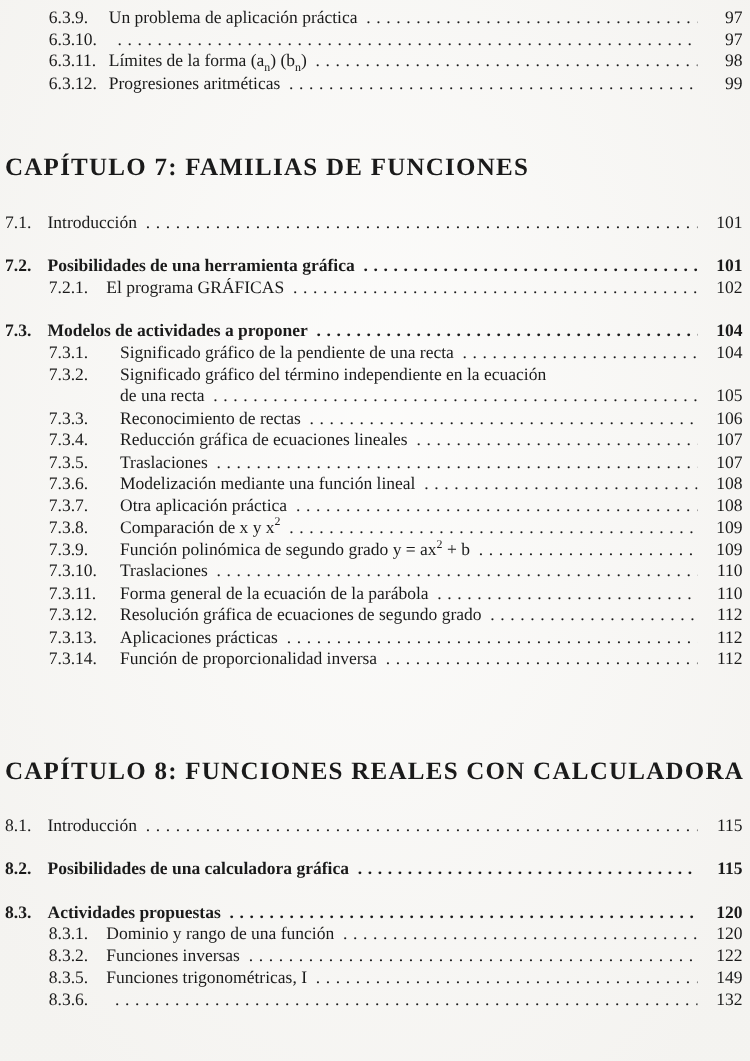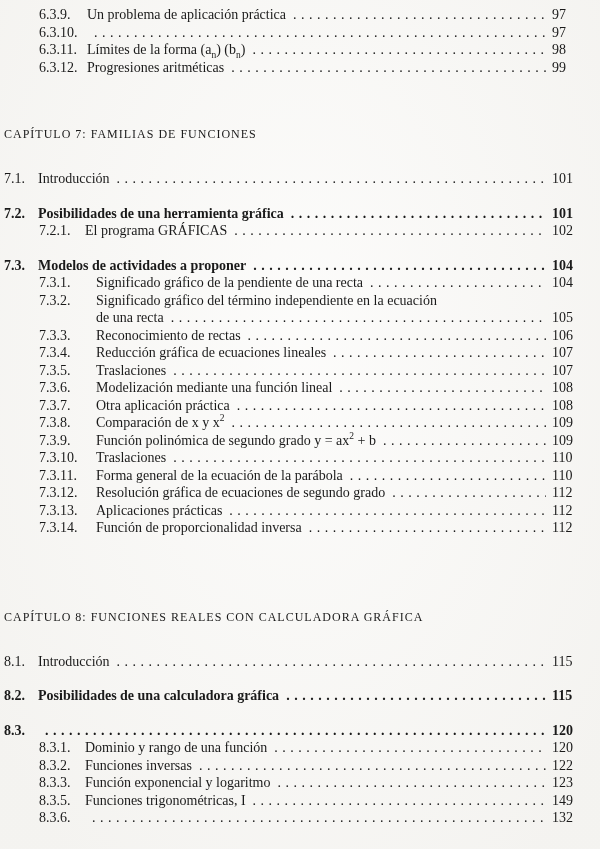--- a/index.html
+++ b/index.html
@@ -8,33 +8,33 @@
     height: 849px;
     overflow: hidden;
     background: #f8f7f4;
     color: #1a1a1a;
     font-family: "Liberation Serif", "DejaVu Serif", serif;
   }
   #toc {
     box-sizing: border-box;
     width: 600px;
     height: 849px;
-    padding: 6px 18px 0 4px;
+    padding: 6px 6px 0 4px;
     background:
       radial-gradient(ellipse at 50% 40%, rgba(255,255,255,0.6), rgba(0,0,0,0.015) 90%),
       #f8f7f4;
   }
   .sec { display: block; }
   .heading {
-    font-size: 12px;
+    font-size: 20px;
     line-height: 20px;
     letter-spacing: 1px;
     white-space: nowrap;
     margin: 48px 0 26px 0;
-    font-weight: normal;
+    font-weight: bold;
   }
   .sec-2 .heading { margin-top: 70px; }
   .row {
     display: flex;
     align-items: baseline;
     font-size: 14px;
     line-height: 17.5px;
     white-space: nowrap;
   }
   .row.mt { margin-top: 17px; font-weight: bold; }
@@ -48,21 +48,21 @@
   .leader {
     flex: 1 1 auto;
     overflow: hidden;
     white-space: nowrap;
     margin: 0 6px 0 7px;
     letter-spacing: 4.5px;
   }
   .leader::after {
     content: "........................................................................................................................";
   }
-  .pg { flex: 0 0 30px; }
+  .pg { flex: 0 0 30px; text-align: right; }
   .nopage .leader, .nopage .pg { visibility: hidden; }
   sup { font-size: 68%; line-height: 0; }
   sub { font-size: 68%; line-height: 0; }
 </style>
 </head>
 <body>
 
 <div id="toc">
     <section class="sec sec-0">
       <div class="row lvl2">
@@ -215,42 +215,37 @@
     <span class="pg">115</span>
   </div>
       <div class="row lvl1 mt">
     <span class="num">8.2.</span>
     <span class="title">Posibilidades de una calculadora gráfica</span>
     <span class="leader"></span>
     <span class="pg">115</span>
   </div>
       <div class="row lvl1 mt">
     <span class="num">8.3.</span>
+    <span class="title">Actividades propuestas</span>
     <span class="leader"></span>
     <span class="pg">120</span>
   </div>
       <div class="row lvl2s">
     <span class="num">8.3.1.</span>
     <span class="title">Dominio y rango de una función</span>
     <span class="leader"></span>
     <span class="pg">120</span>
   </div>
       <div class="row lvl2s">
     <span class="num">8.3.2.</span>
     <span class="title">Funciones inversas</span>
     <span class="leader"></span>
     <span class="pg">122</span>
   </div>
       <div class="row lvl2s">
-    <span class="num">8.3.3.</span>
-    <span class="title">Función exponencial y logaritmo</span>
-    <span class="leader"></span>
-    <span class="pg">123</span>
-  </div>
-      <div class="row lvl2s">
     <span class="num">8.3.5.</span>
     <span class="title">Funciones trigonométricas, I</span>
     <span class="leader"></span>
     <span class="pg">149</span>
   </div>
       <div class="row lvl2s">
     <span class="num">8.3.6.</span>
     <span class="leader"></span>
     <span class="pg">132</span>
   </div>

